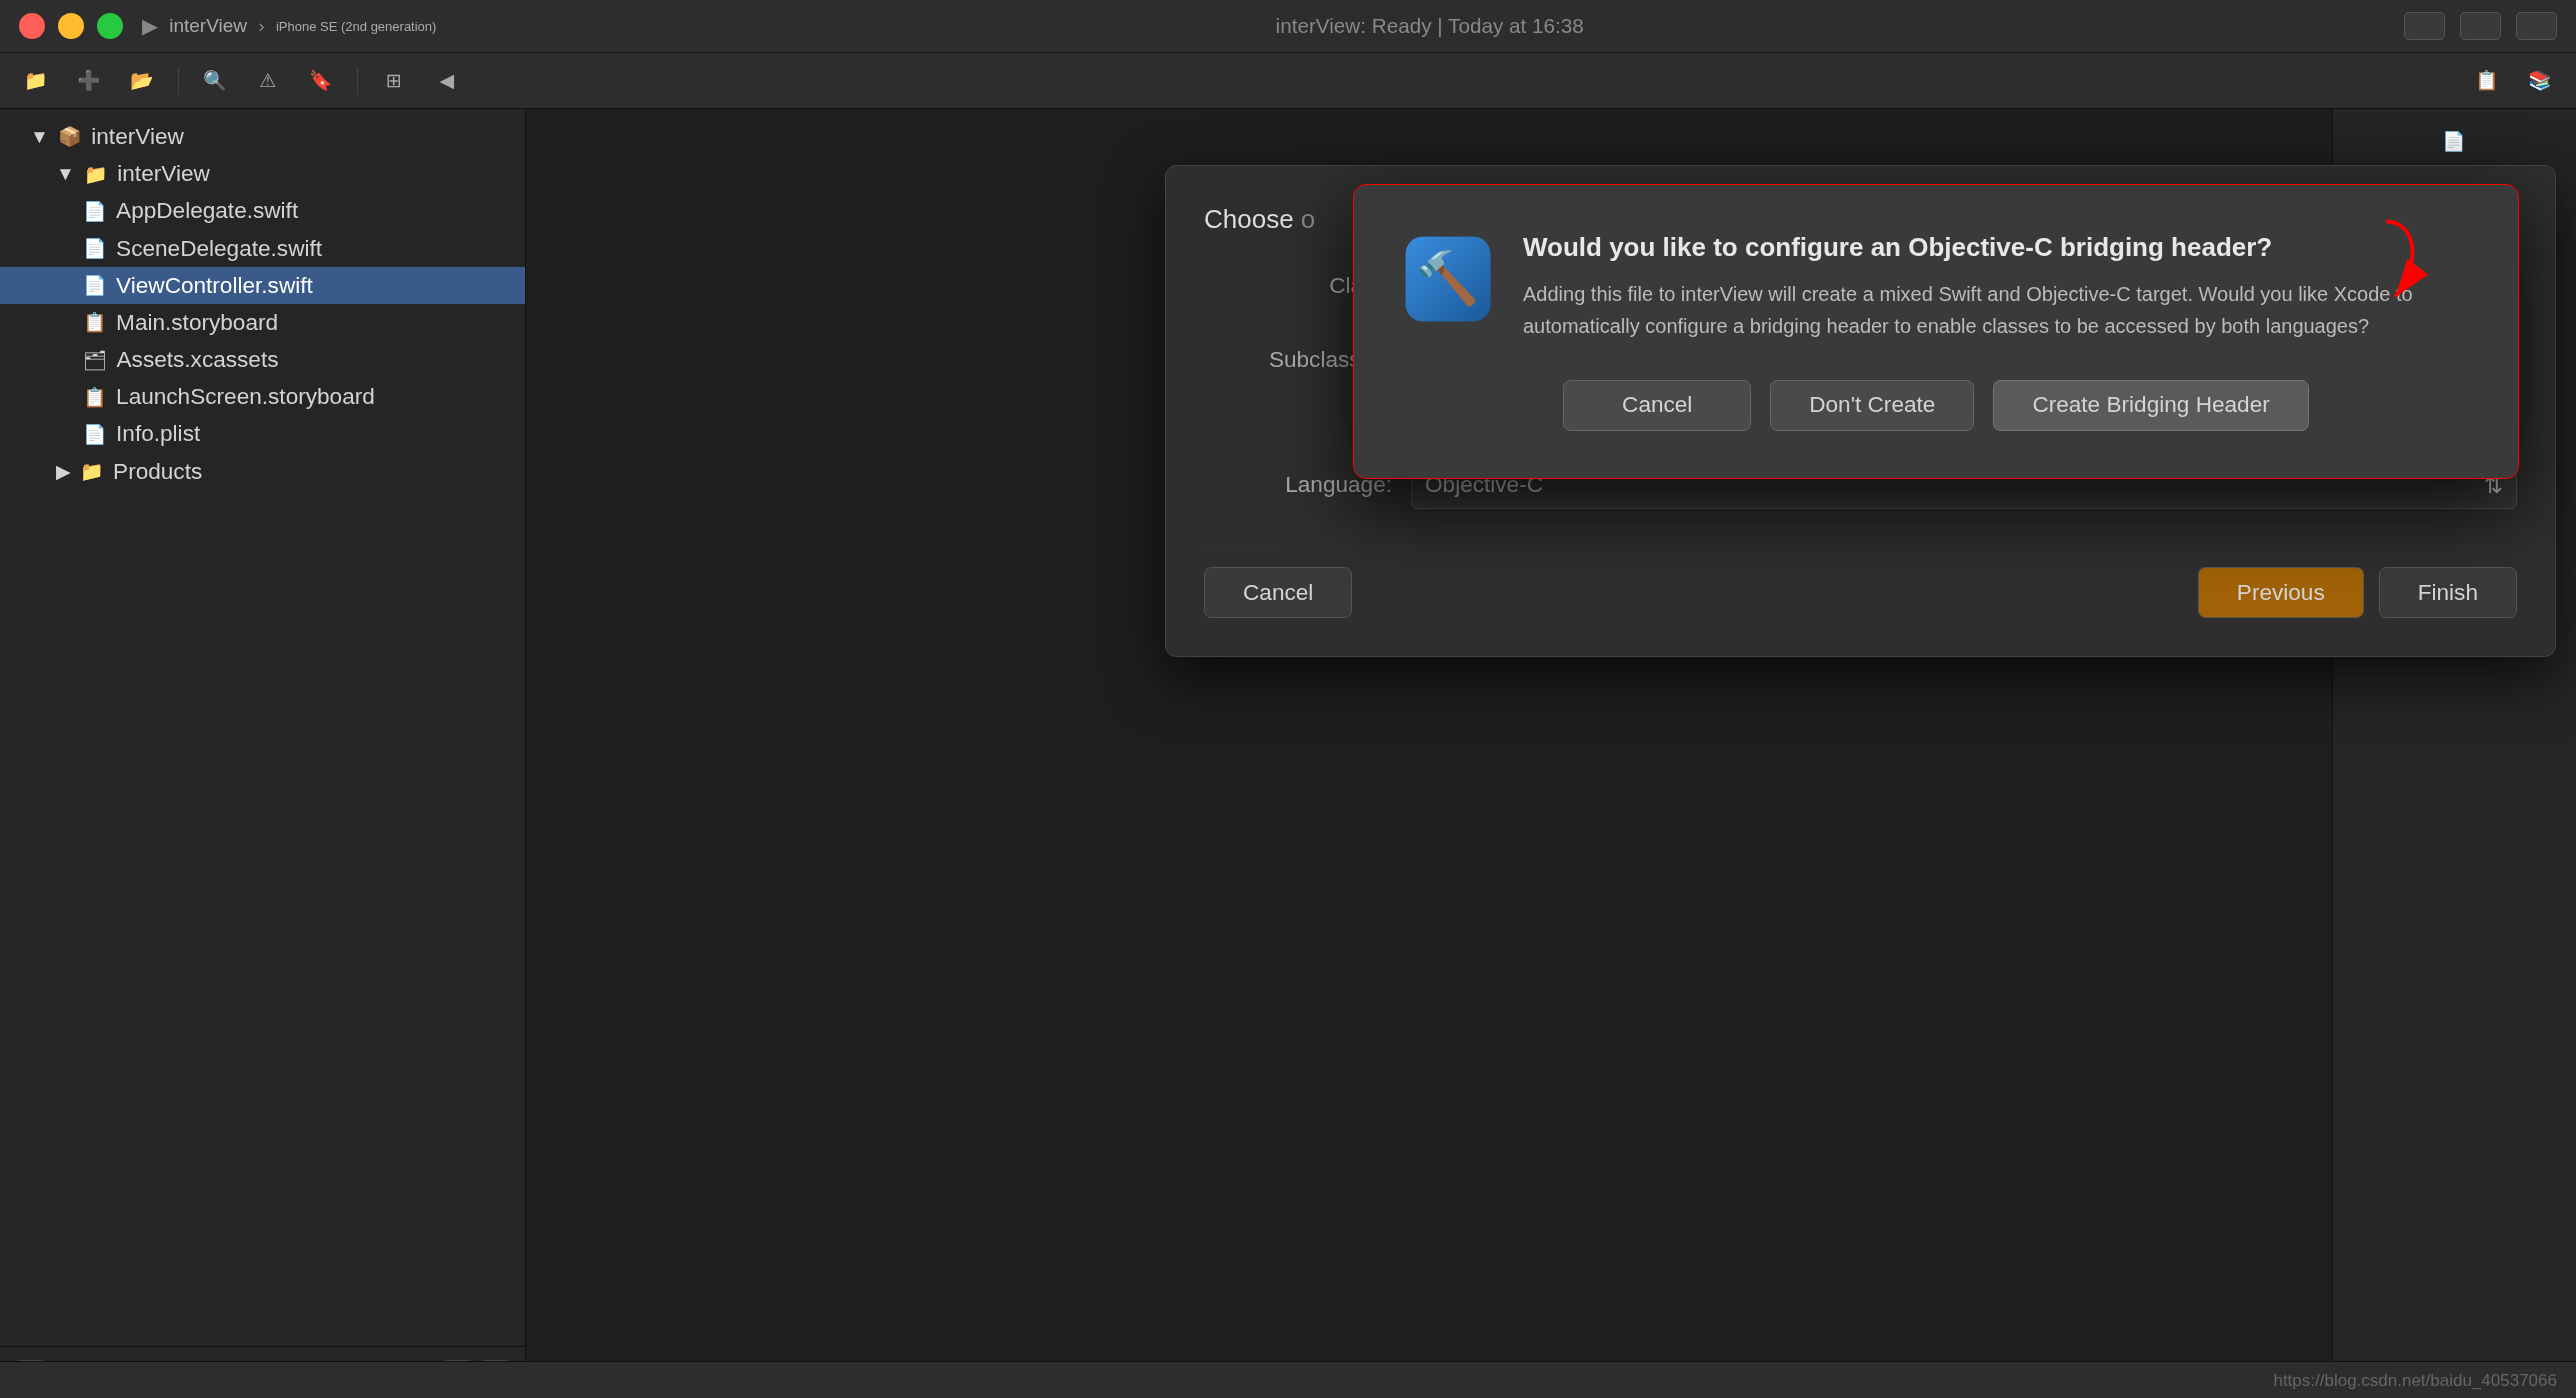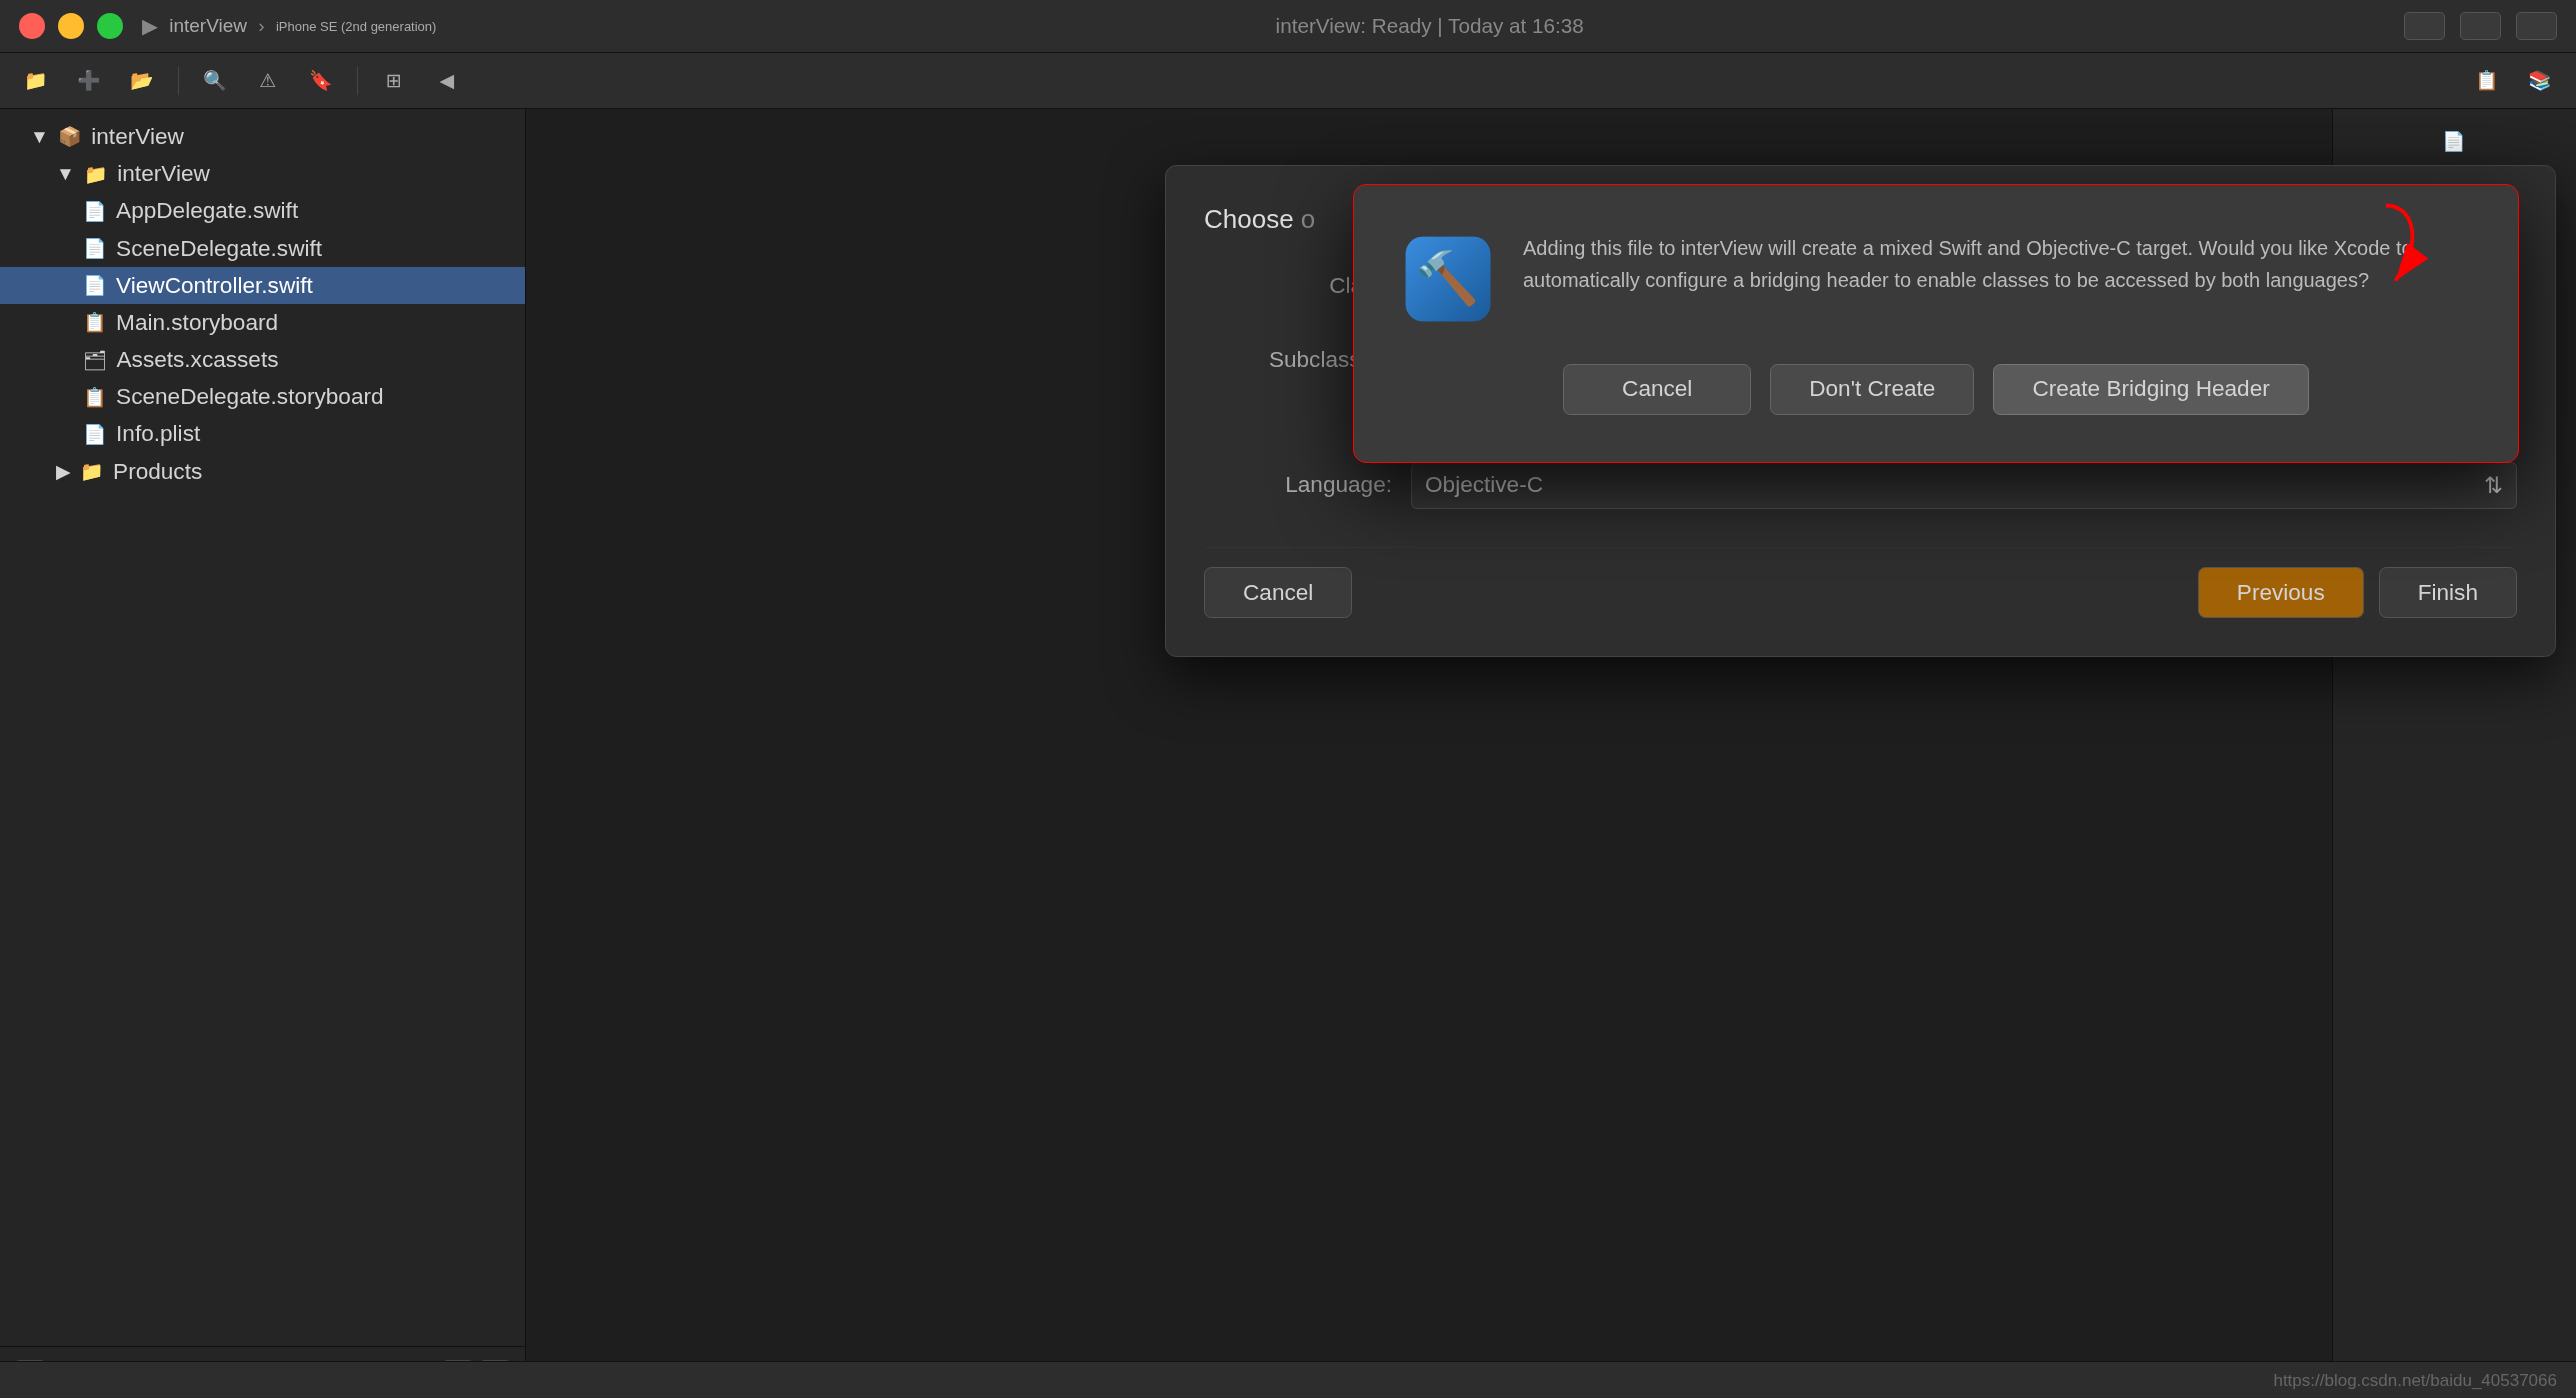--- a/index.html
+++ b/index.html
@@ -459,21 +459,21 @@
         <span>Main.storyboard</span>
       </div>
 
       <div class="tree-item tree-item-indent-3">
         <span class="tree-icon">🗂</span>
         <span>Assets.xcassets</span>
       </div>
 
       <div class="tree-item tree-item-indent-3">
         <span class="tree-icon">📋</span>
-        <span>SceneDelegate.storyboard</span>
+        <span>LaunchScreen.storyboard</span>
       </div>
 
       <div class="tree-item tree-item-indent-3">
         <span class="tree-icon">📄</span>
         <span>Info.plist</span>
       </div>
 
       <div class="tree-item tree-item-indent-2">
         <span class="tree-icon">▶</span>
         <span class="tree-icon folder-icon">📁</span>
@@ -545,20 +545,21 @@
             <defs>
               <linearGradient id="grad1" x1="0%" y1="0%" x2="100%" y2="100%">
                 <stop offset="0%" style="stop-color:#3a8dde;stop-opacity:1"></stop>
                 <stop offset="100%" style="stop-color:#1a5a9a;stop-opacity:1"></stop>
               </linearGradient>
             </defs>
             <text x="50" y="68" font-size="55" text-anchor="middle" fill="white">🔨</text>
           </svg>
         </div>
         <div class="alert-text-area">
+          <div class="alert-title">Would you like to configure an Objective-C bridging header?</div>
           <div class="alert-message">Adding this file to interView will create a mixed Swift and Objective-C target. Would you like Xcode to automatically configure a bridging header to enable classes to be accessed by both languages?</div>
         </div>
       </div>
       <div class="alert-buttons">
         <button class="alert-btn">Cancel</button>
         <button class="alert-btn">Don't Create</button>
         <button class="alert-btn alert-btn-primary">Create Bridging Header</button>
       </div>
 
       <div class="arrow-annotation">

